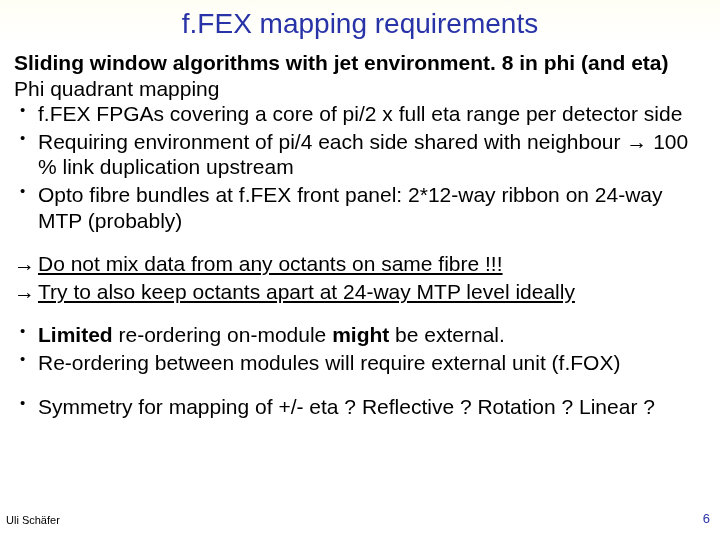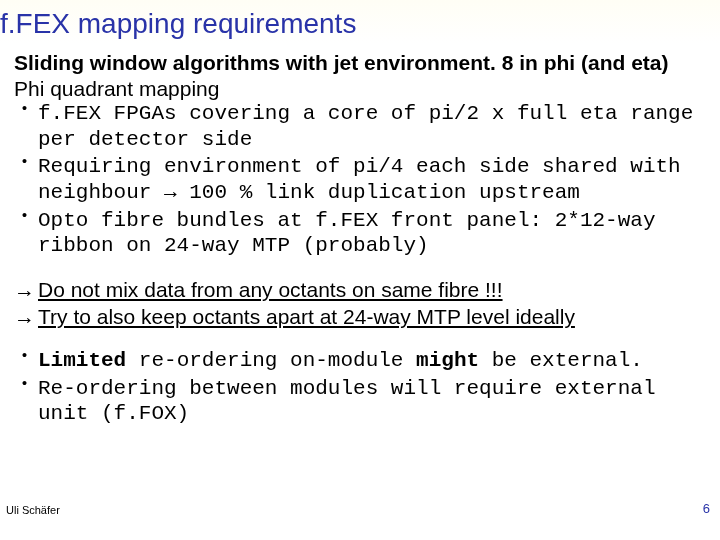--- a/index.html
+++ b/index.html
@@ -6,21 +6,21 @@
   body {
     width: 720px;
     height: 540px;
     background: linear-gradient(to bottom, #fffef5 0%, #ffffff 8%, #ffffff 100%);
     font-family: Verdana, Geneva, sans-serif;
     color: #000;
     position: relative;
     overflow: hidden;
   }
   .title {
-    text-align: left;
+    text-align: center;
     color: #2933a8;
     font-size: 28px;
     font-weight: 400;
     padding-top: 8px;
     padding-bottom: 6px;
     font-family: Verdana, sans-serif;
   }
   .content {
     padding: 4px 14px 0 14px;
     font-size: 21px;
@@ -28,21 +28,20 @@
   }
   .bold { font-weight: 700; }
   .bullets {
     list-style: none;
     margin-left: 0;
   }
   .bullets li {
     position: relative;
     padding-left: 24px;
     margin-bottom: 2px;
-    font-family: Liberation Mono, monospace;
   }
   .bullets li::before {
     content: "•";
     position: absolute;
     left: 6px;
     top: 0;
     font-size: 15px;
   }
   .arrows {
     list-style: none;
@@ -59,21 +58,21 @@
     position: absolute;
     left: 0;
     top: 0;
     font-family: "Wingdings", Arial, sans-serif;
   }
   .sect {
     margin-top: 18px;
   }
   .footer {
     position: absolute;
-    bottom: 24px;
+    bottom: 14px;
     left: 6px;
     right: 10px;
     font-size: 11px;
     color: #000;
   }
   .pagenum {
     position: absolute;
     right: 0;
     bottom: 0;
     color: #2933a8;
@@ -101,19 +100,22 @@
     <li>Try to also keep octants apart at 24-way MTP level ideally</li>
   </ul>
 
   <ul class="bullets sect">
     <li>
       <span class="bold">Limited</span><span> re-ordering on-module </span><span class="bold">might</span><span> be external.</span>
     </li>
     <li>Re-ordering between modules will require external unit (f.FOX)</li>
   </ul>
 
+  <ul class="bullets sect">
+    <li>Symmetry for mapping of +/- eta ? Reflective ? Rotation ? Linear ?</li>
+  </ul>
 
 </div>
 
 <div class="footer">
   <span>Uli Schäfer</span>
   <span class="pagenum">6</span>
 </div>
 
 </body></html>

